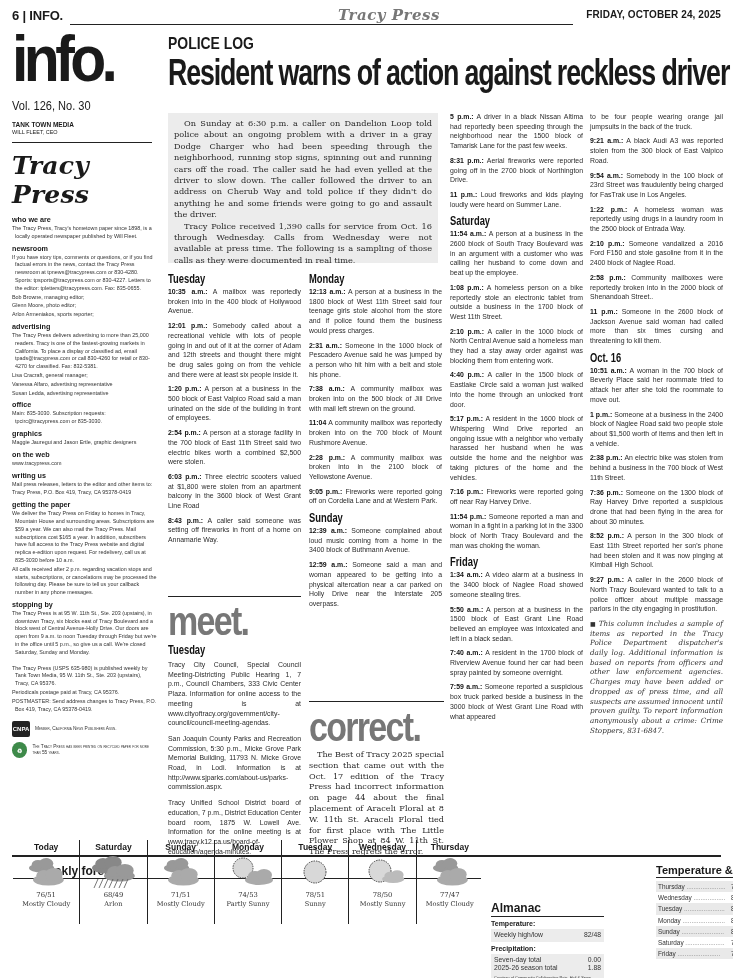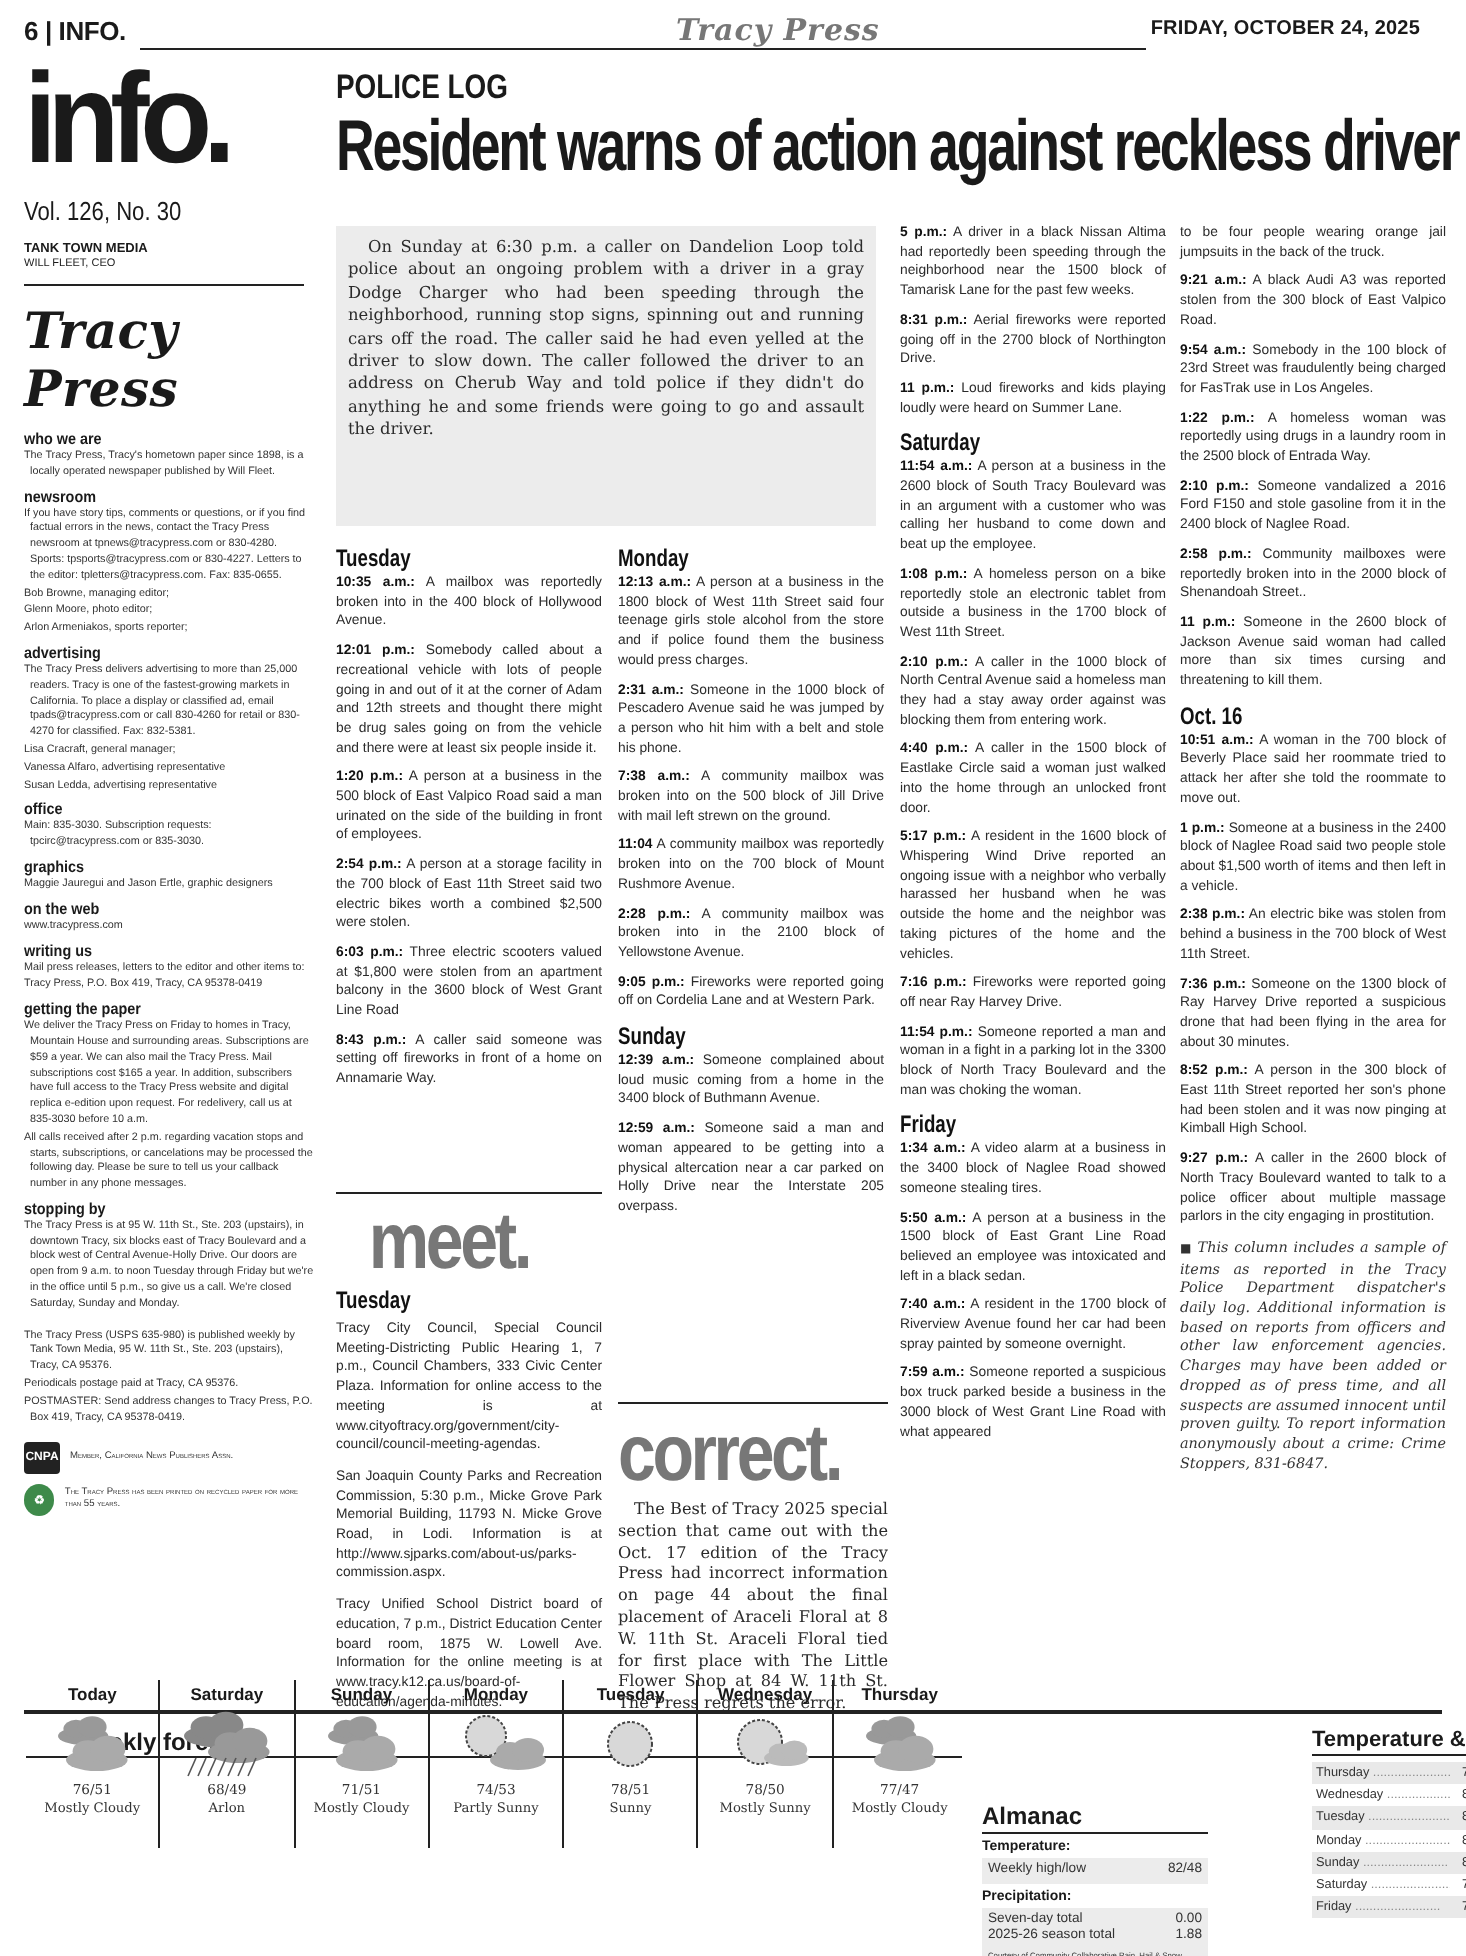--- a/index.html
+++ b/index.html
@@ -2,21 +2,21 @@
 <html><head>
 <meta charset="utf-8">
 <style>
   * { box-sizing: border-box; margin: 0; padding: 0; }
   html, body { width: 733px; height: 978px; background: #fff; overflow: hidden; }
   body { font-family: "Liberation Sans", sans-serif; color: #1a1a1a; position: relative; }
 
   
   .topbar { position: absolute; left: 12px; top: 6px; width: 709px; height: 20px; }
   .topbar .sec { position: absolute; left: 0; top: 2px; font: bold 13px "Liberation Sans", sans-serif; letter-spacing: -0.2px; }
-  .topbar .date { position: absolute; right: 11px; top: 3px; font: bold 10px "Liberation Sans", sans-serif; letter-spacing: 0.1px; }
+  .topbar .date { position: absolute; right: 0; top: 3px; font: bold 10px "Liberation Sans", sans-serif; letter-spacing: 0.1px; }
   .topbar .logo { position: absolute; left: 322px; top: 0px; font: bold 15px "DejaVu Serif", serif; color: #777; letter-spacing: 0.5px; font-style: italic; background: #fff; padding: 0 4px; }
   .topbar .rule { position: absolute; left: 58px; right: 148px; top: 18px; border-top: 1px solid #222; }
 
   
   .rail { position: absolute; left: 12px; top: 30px; width: 145px; }
   .info-big { font: bold 64px "Liberation Sans", sans-serif; letter-spacing: -5px; line-height: 58px; transform: scaleX(0.92); transform-origin: left; margin-top: 0px; height: 60px; }
   .vol { font: 11px "Liberation Sans", sans-serif; margin-top: 8px; transform: scaleX(0.85); transform-origin: left; font-size: 13px; }
   .ttm { font: bold 6.5px "Liberation Sans", sans-serif; margin-top: 8px; }
   .ceo { font: 5.5px "Liberation Sans", sans-serif; margin-top: 1px; }
   .rail hr { border: 0; border-top: 1px solid #222; margin: 7px 0 8px; width: 140px; }
@@ -43,21 +43,21 @@
   .col .entry { margin-bottom: 5px; }
   .col .entry b { color: #111; }
   .c1 { left: 168px; top: 270px; }
   .c2 { left: 309px; top: 270px; }
   .c3 { left: 450px; top: 112px; }
   .c4 { left: 590px; top: 112px; width: 133px; }
   .col .bul::before { content: "\25A0  "; font-size: 6px; }
   .col .italic-note { font: italic 7.2px/9.7px "DejaVu Serif", serif; color: #333; }
 
   .big-word { font: bold 40px "Liberation Sans", sans-serif; color: #777; letter-spacing: -2px; transform: scaleX(0.85); transform-origin: left; line-height: 40px; }
-  .meet { position: absolute; left: 168px; top: 596px; width: 133px; border-top: 1px solid #222; padding-top: 4px; text-align: center; }
+  .meet { position: absolute; left: 168px; top: 596px; width: 133px; border-top: 1px solid #222; padding-top: 4px; }
   .meet-col { position: absolute; left: 168px; top: 643px; width: 133px; font: 6.9px/9.7px "Liberation Sans", sans-serif; color: #2b2b2b; text-align: justify; }
   .meet-col h3 { font: bold 12px "Liberation Sans", sans-serif; transform: scaleX(0.78); transform-origin: left; margin-bottom: 3px; color:#111; }
   .meet-col .entry { margin-bottom: 6px; }
   .correct { position: absolute; left: 309px; top: 701px; width: 135px; border-top: 1px solid #222; padding-top: 5px; }
   .correct p { font: 8.1px/10.8px "DejaVu Serif", serif; text-align: justify; color: #2a2a2a; text-indent: 8px; margin-top: 2px; }
 
   
   .bottom-rule { position: absolute; left: 12px; top: 855px; width: 709px; border-top: 2px solid #222; }
   .wf-title { position: absolute; left: 13px; top: 864px; font: bold 12px "Liberation Sans", sans-serif; margin-left: 24px; }
   .wf-under { position: absolute; left: 13px; top: 878px; width: 468px; border-top: 1px solid #222; }
@@ -143,20 +143,21 @@
     <span class="ic green">♻</span>
     <span class="t">The Tracy Press has been printed on recycled paper for more than 55 years.</span>
   </div>
 </aside>
 
 <div class="kicker">POLICE LOG</div>
 <h1 class="headline">Resident warns of action against reckless driver</h1>
 
 <div class="lede">
   <p>On Sunday at 6:30 p.m. a caller on Dandelion Loop told police about an ongoing problem with a driver in a gray Dodge Charger who had been speeding through the neighborhood, running stop signs, spinning out and running cars off the road. The caller said he had even yelled at the driver to slow down. The caller followed the driver to an address on Cherub Way and told police if they didn't do anything he and some friends were going to go and assault the driver.</p>
+  <p>Tracy Police received 1,390 calls for service from Oct. 16 through Wednesday. Calls from Wednesday were not available at press time. The following is a sampling of those calls as they were documented in real time.</p>
 </div>
 
 <div class="col c1" id="col1">
     <h3>Tuesday</h3>
     <div class="entry"><b>10:35 a.m.:</b><span> A mailbox was reportedly broken into in the 400 block of Hollywood Avenue.</span></div>
     <div class="entry"><b>12:01 p.m.:</b><span> Somebody called about a recreational vehicle with lots of people going in and out of it at the corner of Adam and 12th streets and thought there might be drug sales going on from the vehicle and there were at least six people inside it.</span></div>
     <div class="entry"><b>1:20 p.m.:</b><span> A person at a business in the 500 block of East Valpico Road said a man urinated on the side of the building in front of employees.</span></div>
     <div class="entry"><b>2:54 p.m.:</b><span> A person at a storage facility in the 700 block of East 11th Street said two electric bikes worth a combined $2,500 were stolen.</span></div>
     <div class="entry"><b>6:03 p.m.:</b><span> Three electric scooters valued at $1,800 were stolen from an apartment balcony in the 3600 block of West Grant Line Road</span></div>
     <div class="entry"><b>8:43 p.m.:</b><span> A caller said someone was setting off fireworks in front of a home on Annamarie Way.</span></div>

